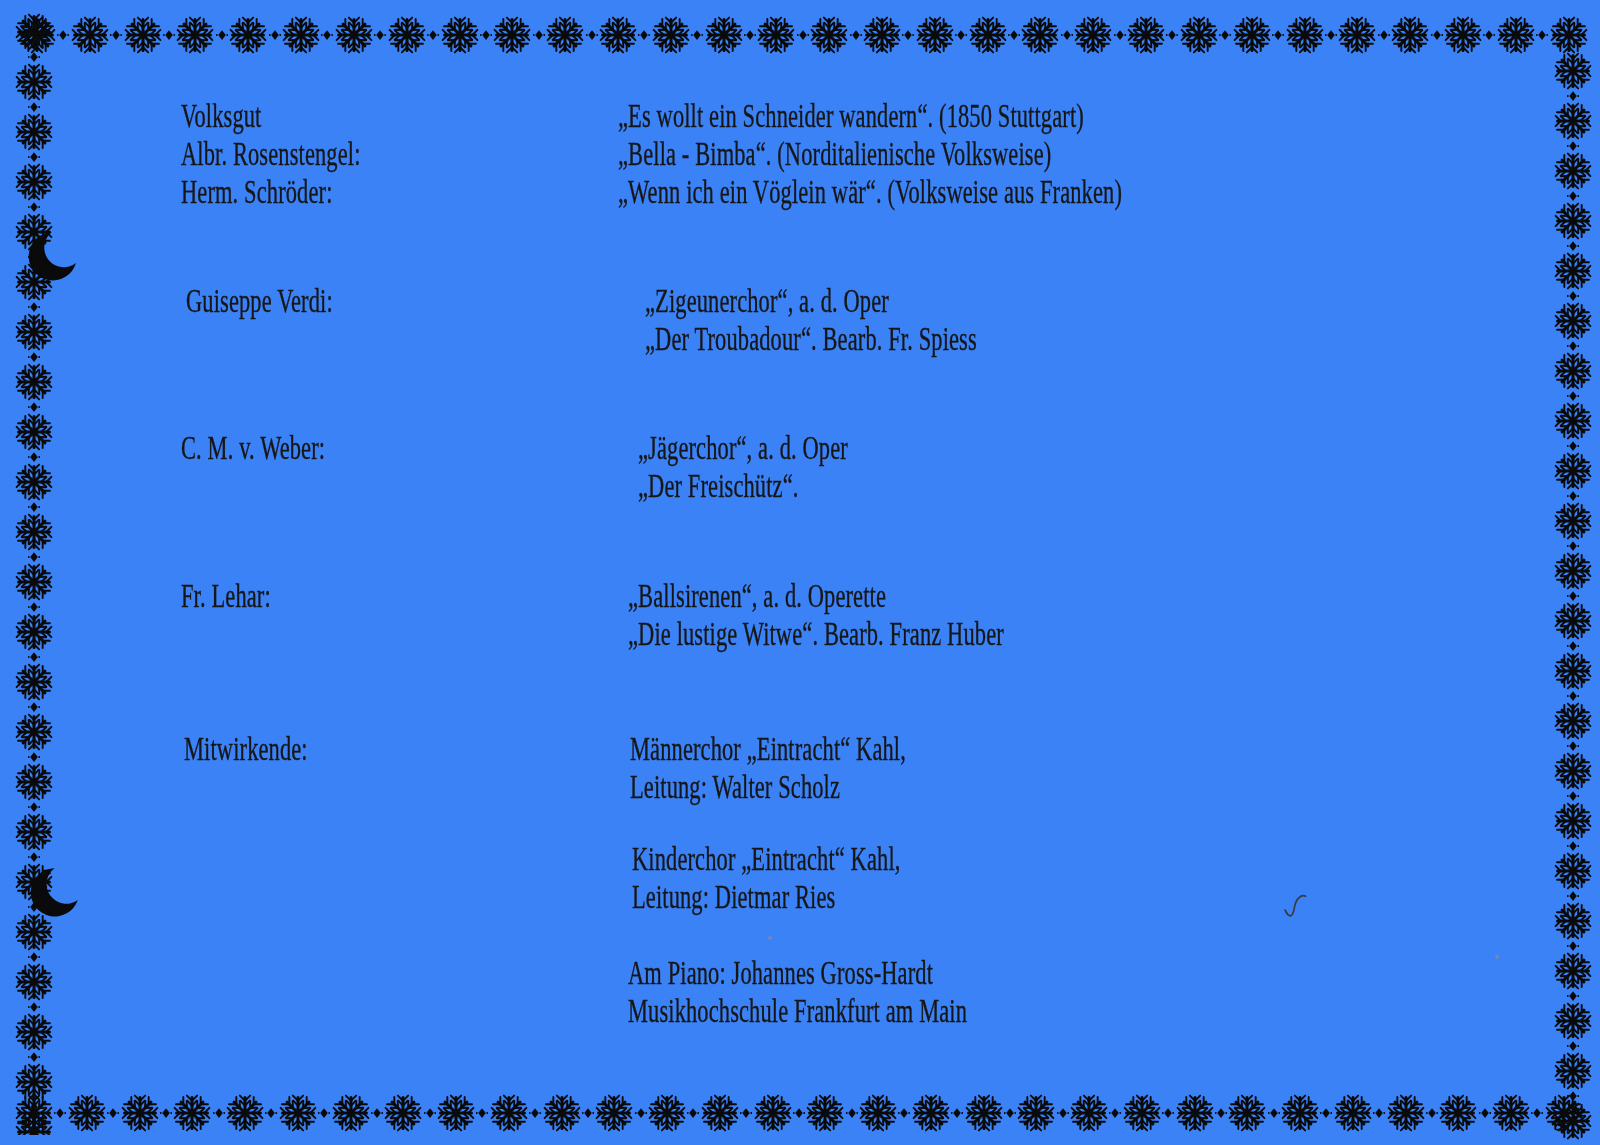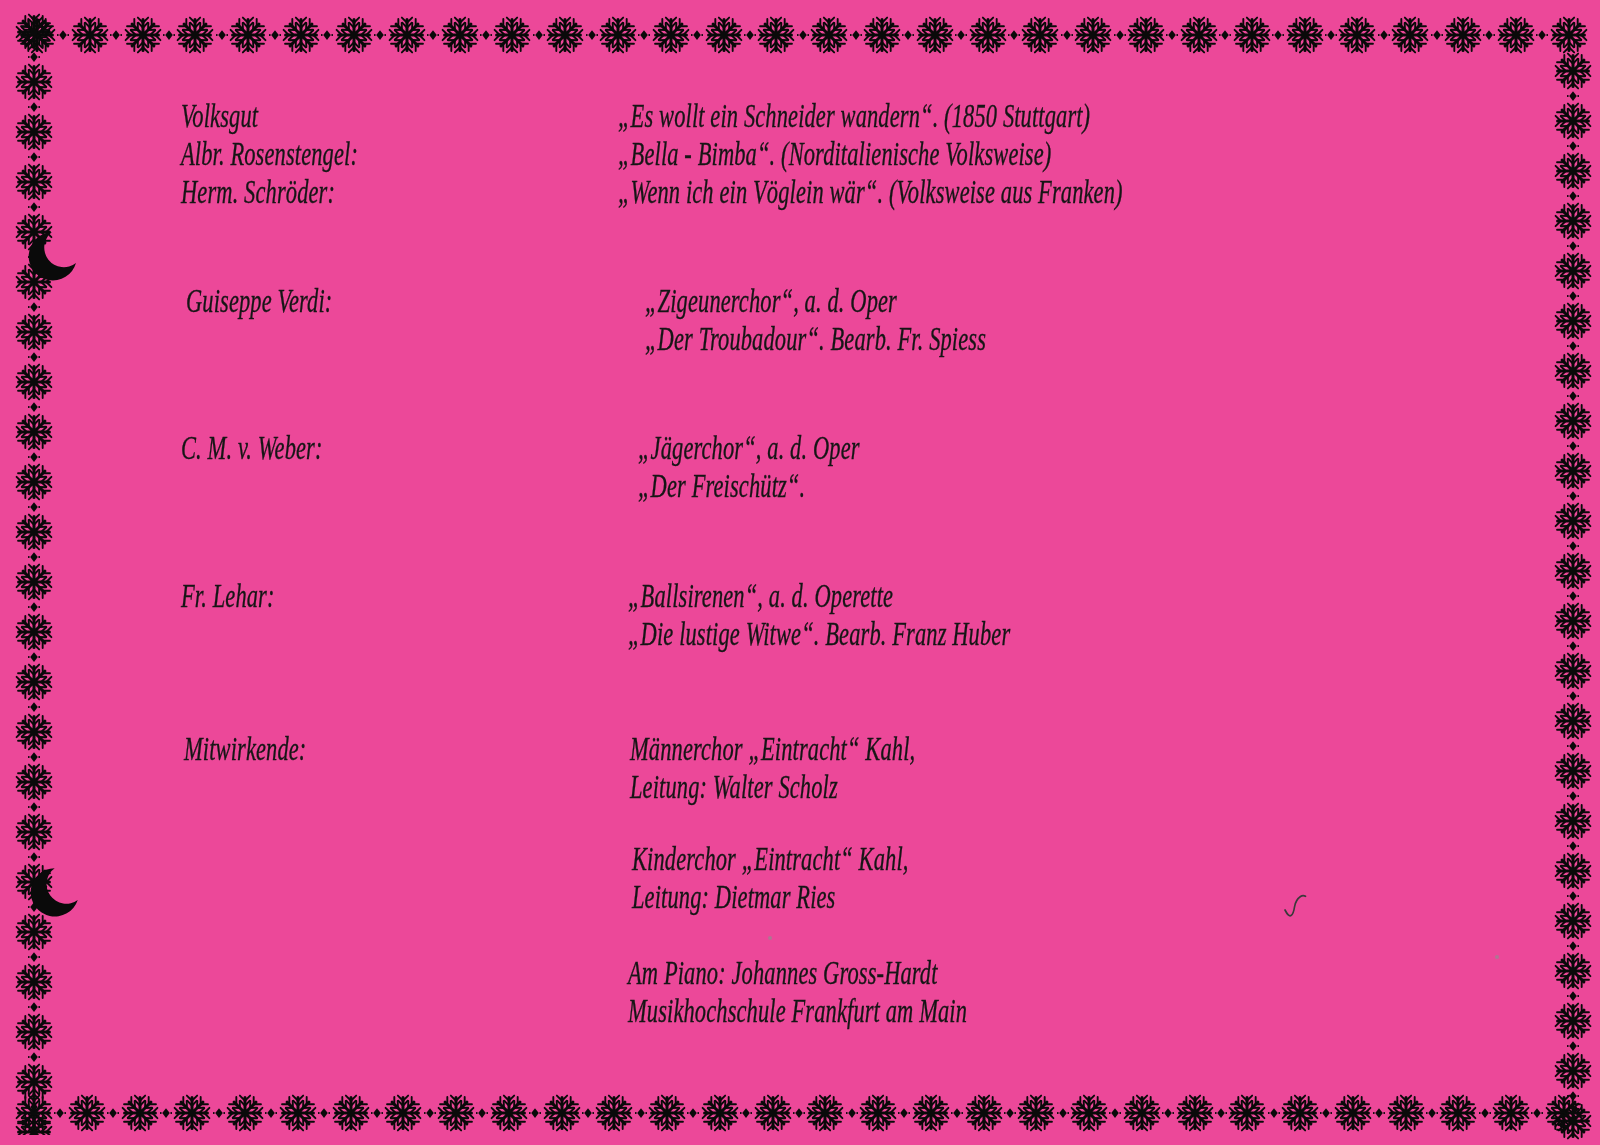--- a/index.html
+++ b/index.html
@@ -1,21 +1,21 @@
 <!DOCTYPE html>
 <html><head>
 <meta charset="utf-8">
 <style>
   html,body{margin:0;padding:0;}
   body{
     width:1600px;height:1145px;position:relative;overflow:hidden;
     background:#ffffff;
     font-family:"Liberation Serif","DejaVu Serif",serif;
   }
-  .page{position:absolute;inset:0;background:#ec4899;color:#1a1a1a;font-style:italic;}
+  .page{position:absolute;inset:0;background:#3b82f6;color:#1a1a1a;}
 
   
   .strip{position:absolute;display:flex;align-items:center;justify-content:space-between;overflow:hidden;}
   .strip.h{flex-direction:row;}
   .strip.v{flex-direction:column;}
   #strip-top   {left:18px;  top:13px;   width:1570px; height:44px;}
   #strip-bottom{left:15px;  top:1091px; width:1568px; height:44px;}
   #strip-left  {left:13px;  top:13px;   width:42px;  height:1122px;}
   #strip-right {left:1552px;top:52px;   width:42px;  height:1088px;}
   .flake{width:38px;height:38px;flex:0 0 auto;}

